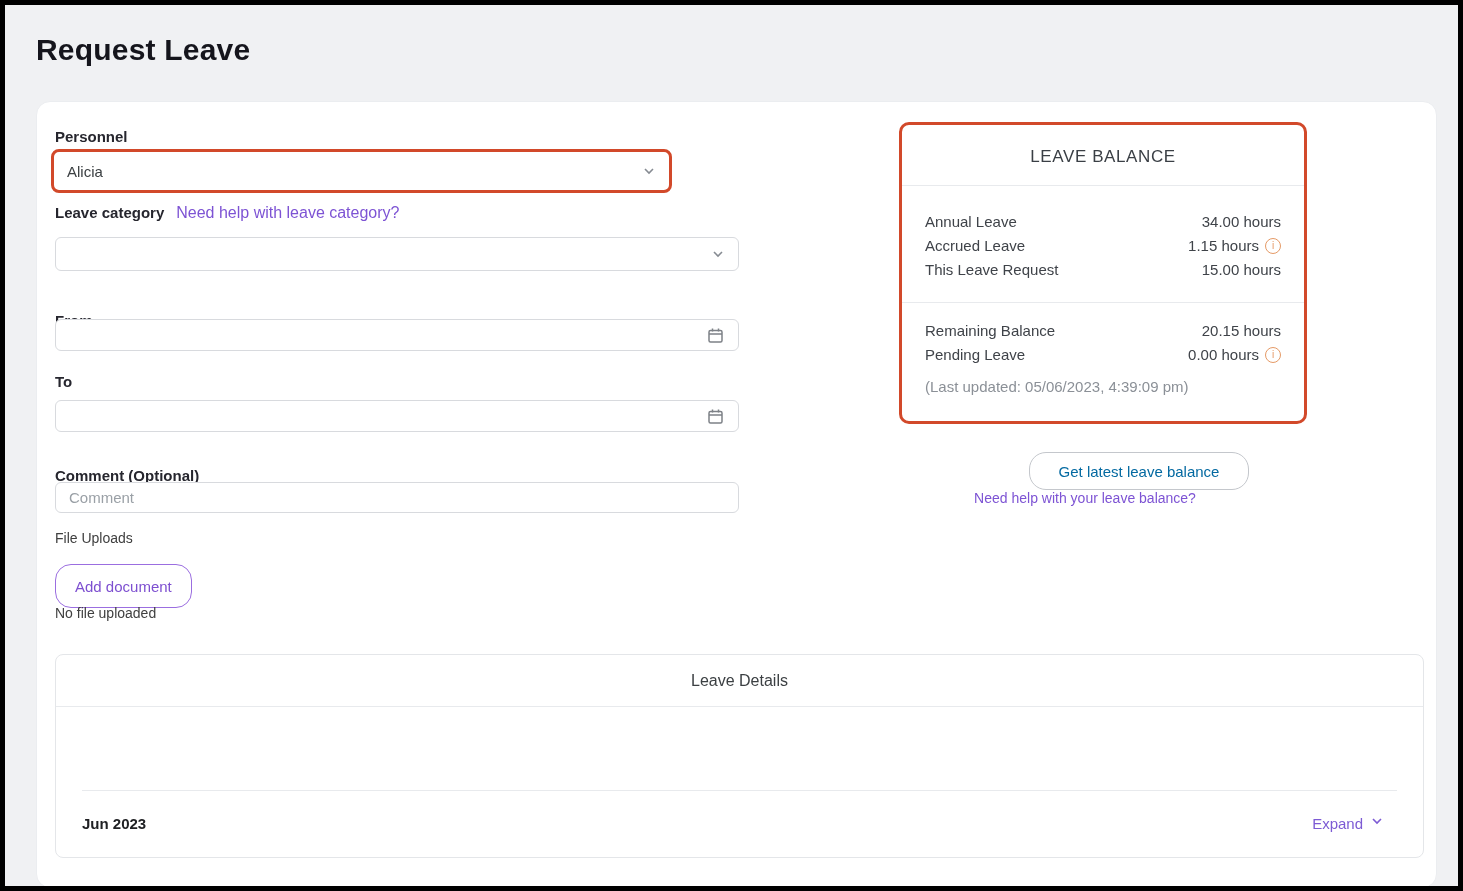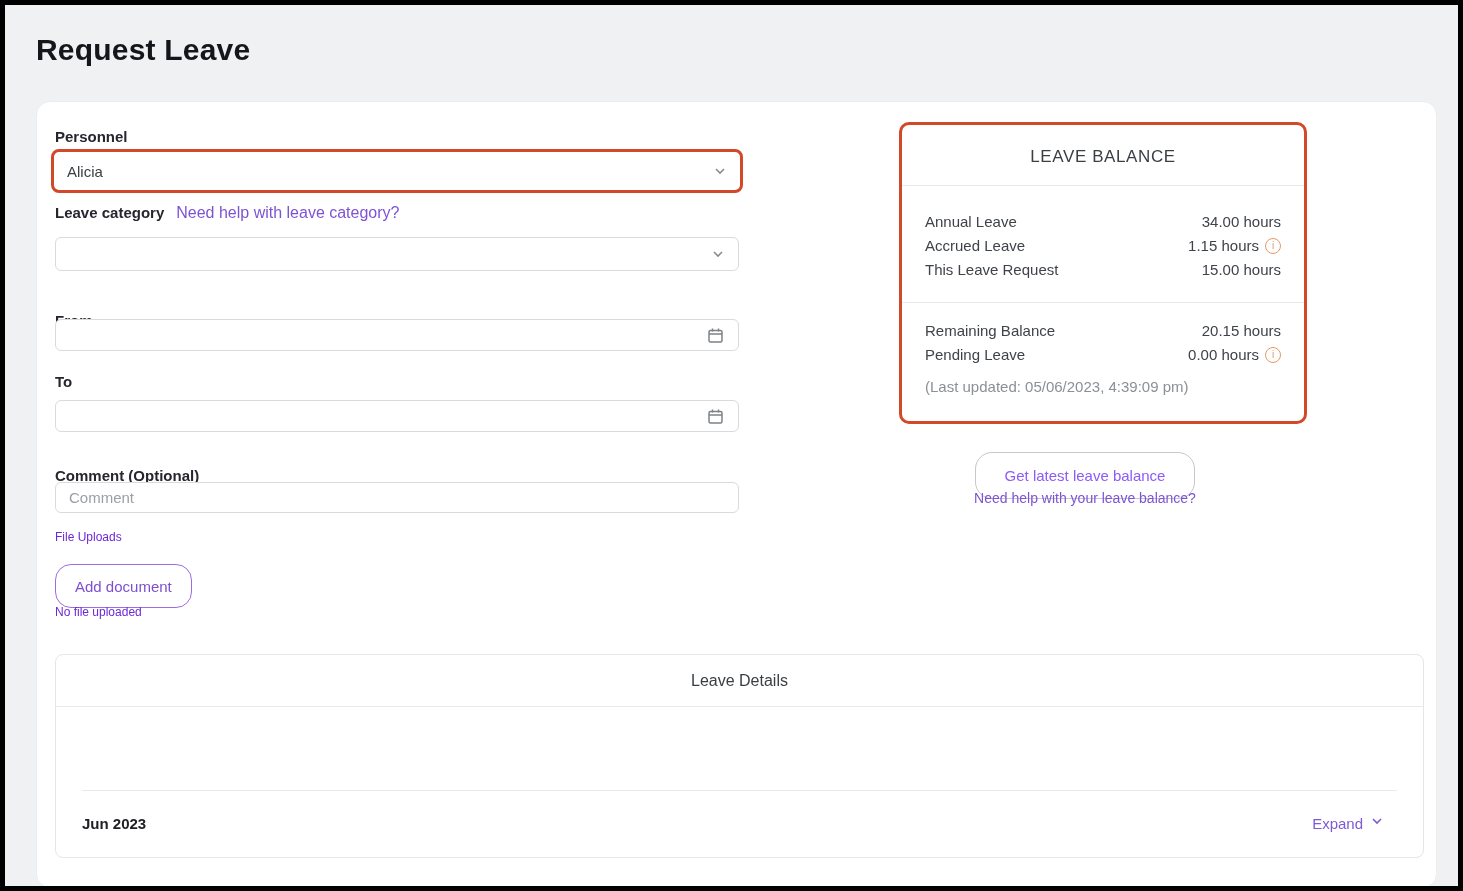--- a/index.html
+++ b/index.html
@@ -55,43 +55,43 @@
     border: 1px solid #d8dade;
     border-radius: 6px;
     display: flex;
     align-items: center;
     font-size: 15px;
     color: #3c4043;
   }
   .annotation-wrap {
     position: absolute;
     left: -4px;
-    width: 692px;
+    width: 621px;
     border: 3px solid #d2492a;
     border-radius: 8px;
     background: #fff;
     display: flex;
     align-items: center;
   }
   .annotation-wrap .inner-value {
     font-size: 15px;
     color: #3c4043;
     padding-left: 13px;
     flex: 1;
   }
   .chevron-slot { margin-left: auto; padding-right: 14px; display: flex; align-items: center; }
   .chev { width: 12px; height: 12px; stroke: #868b92; fill: none; stroke-width: 1.6; }
   .cal-icon { width: 17px; height: 17px; stroke: #7d8187; fill: none; stroke-width: 1.5; }
   .text-input { padding-left: 13px; }
   .text-input::placeholder { color: #9aa0a6; }
   input.text-input { outline: none; font-family: inherit; }
   .muted-text {
     position: absolute;
-    font-size: 12px;
-    color: #6d28d9;
+    font-size: 14px;
+    color: #404040;
   }
   .add-doc-btn {
     position: absolute;
     left: 0;
     height: 44px;
     padding: 0 19px;
     background: #fff;
     border: 1.5px solid #9b6ee0;
     border-radius: 16px;
     color: #7d4fd0;
@@ -143,27 +143,27 @@
   }
   .info-icon::after { content: "i"; }
   .last-updated {
     font-size: 15px;
     color: #8b9097;
     padding: 0 23px 22px;
     line-height: 24px;
   }
   .refresh-btn {
     position: absolute;
-    left: 938px; top: 350px;
-    width: 220px; height: 47px;
+    left: 992px; top: 350px;
+    width: 220px; height: 38px;
     background: #fff;
     border: 1px solid #c4c7cc;
     border-radius: 17px;
     font-size: 15px;
-    color: #8b5cf6;
+    color: #0369a1;
     font-family: inherit;
     cursor: pointer;
   }
   .balance-help {
     position: absolute;
     left: 862px; top: 388px;
     width: 372px;
     text-align: center;
     font-size: 14px;
     color: #7d53d4;

